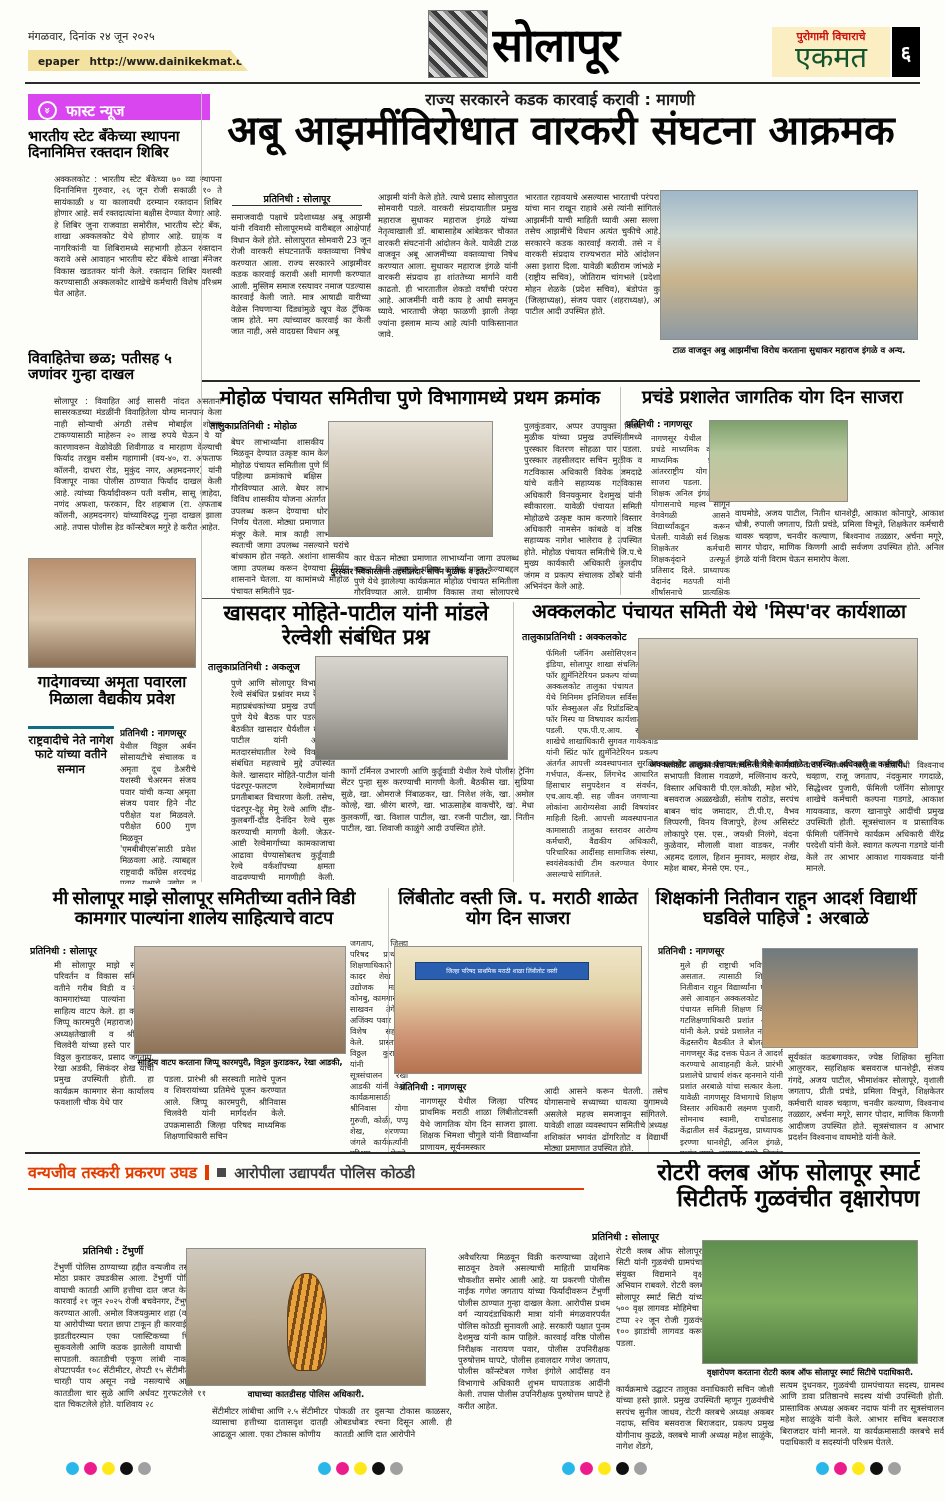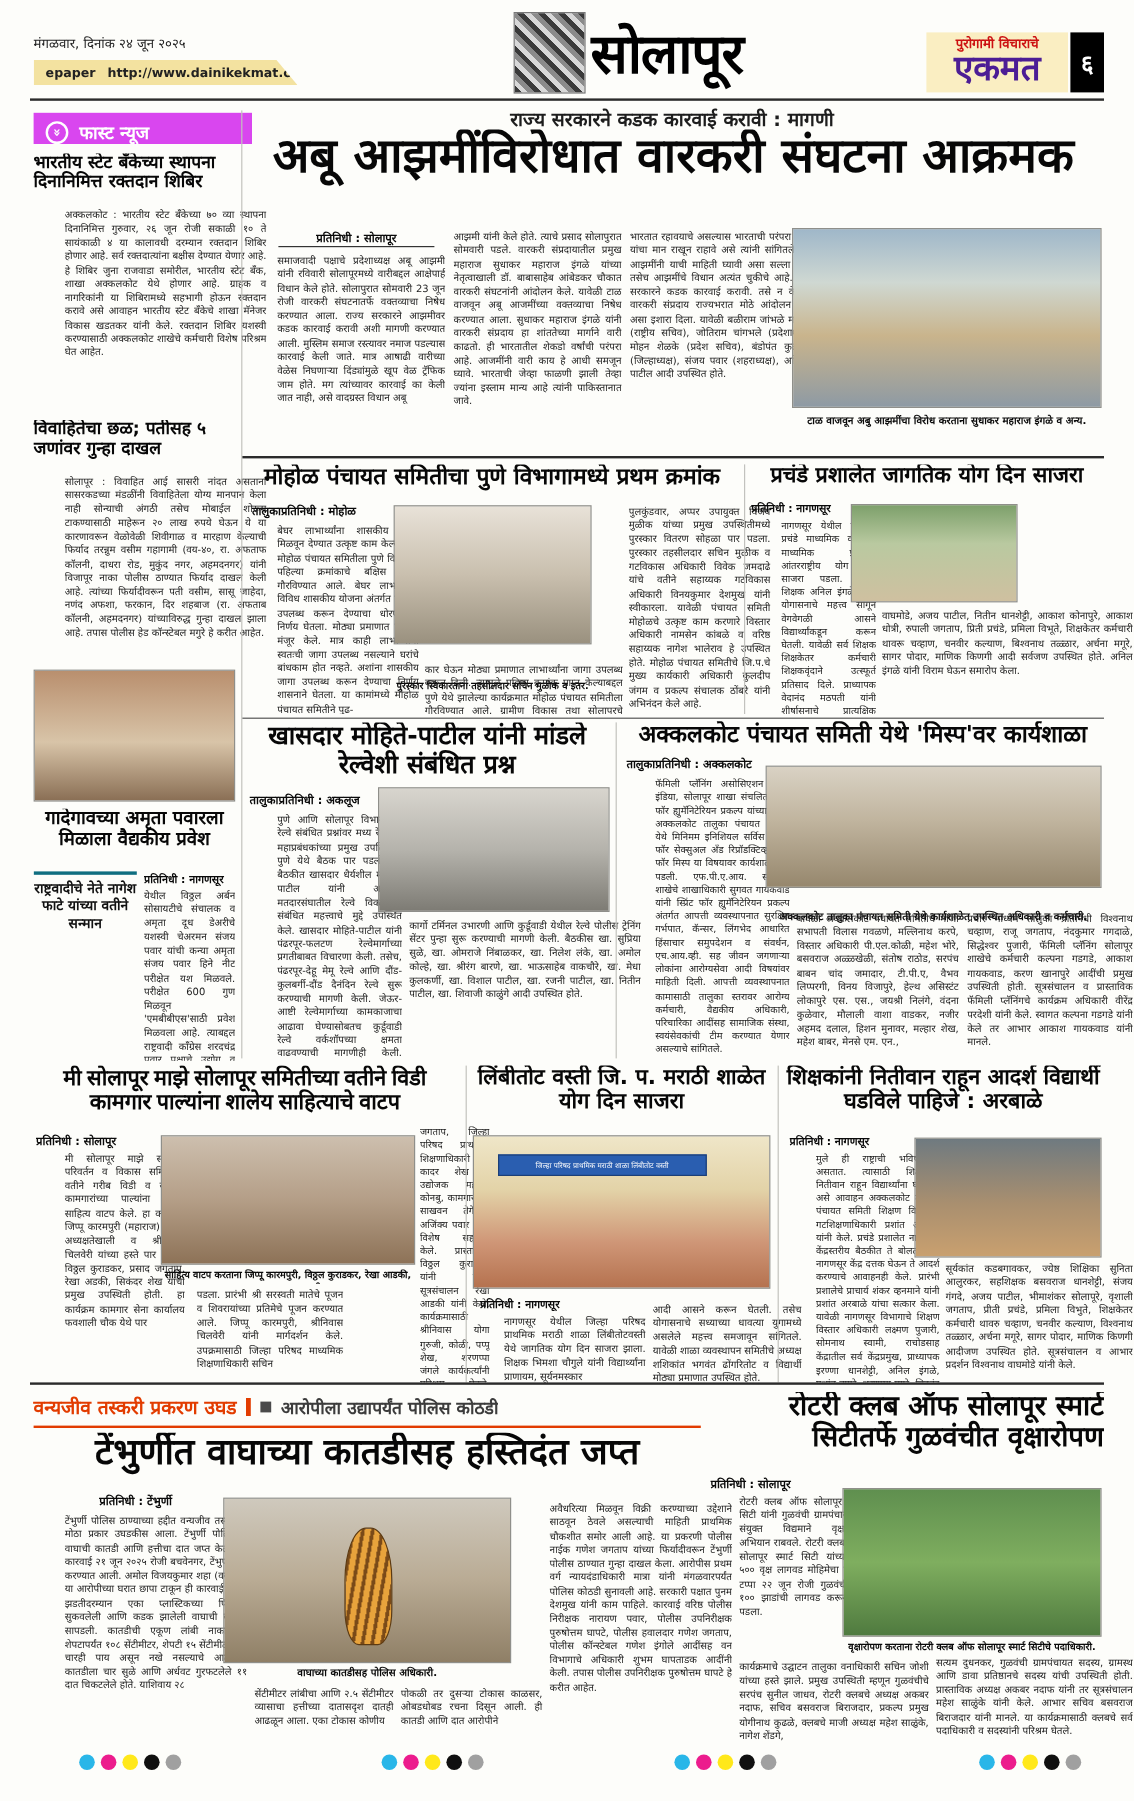--- a/index.html
+++ b/index.html
@@ -14,21 +14,21 @@
   .rule{background:#2b2b2b;}
   .vrule{background:#c2c2be;}
   .photo{border:1px solid #8f8f8a;box-sizing:border-box;}
   .dateline{font-size:11px;font-weight:normal;color:#222;}
   .epaper{background:#f3e2a0;display:flex;align-items:center;gap:5px;padding:0 10px;
           clip-path:polygon(0 0,92% 0,100% 100%,0 100%);font-size:10.5px;font-weight:bold;color:#222;}
   .epaper .dot{width:9px;height:9px;border-radius:50%;background:#d21;display:inline-block;}
   .masthead-city{font-size:46px;font-weight:bold;color:#000;letter-spacing:-1px;}
   .brand-box{background:#faeec2;text-align:center;padding-top:4px;box-sizing:border-box;}
   .brand-tag{color:#c11; font-size:11px;font-weight:bold;line-height:1.1;}
-  .brand-name{color:#4c1d95;font-size:29px;font-weight:bold;line-height:1.0;}
+  .brand-name{color:#14532d;font-size:29px;font-weight:normal;line-height:1.0;}
   .pagenum{background:#000;color:#fff;display:flex;align-items:center;justify-content:center;
            font-size:20px;font-weight:bold;}
   .kicker{font-size:16px;font-weight:bold;text-align:center;color:#1d1d1d;}
   .fastnews{background:#d946ef;color:#fff;display:flex;align-items:flex-end;gap:9px;padding:0 10px;
             font-size:15px;font-weight:bold;}
   .fn-icon{width:15px;height:15px;border:2px solid #fff;border-radius:50%;display:flex;
            align-items:center;justify-content:center;font-size:11px;line-height:1;transform:rotate(90deg);}
   .band{display:flex;align-items:center;gap:8px;border-bottom:2.5px solid #e23c00;padding-bottom:4px;}
   .band-red{color:#e23c00;font-size:16px;font-weight:bold;white-space:nowrap;}
   .band-sep{width:4px;height:15px;background:#e23c00;}
@@ -160,21 +160,20 @@
   <div class="abs body-text" style="left:762px;top:1052px;width:156px;height:100px;">सूर्यकांत कडबगावकर, ज्येष्ठ शिक्षिका सुनिता आलुरकर, सहशिक्षक बसवराज धानशेट्टी, संजय गंगदे, अजय पाटील, भीमाशंकर सोलापूरे, वृशाली जगताप, प्रीती प्रचंडे, प्रमिला विभुते, शिक्षकेतर कर्मचारी थावरु चव्हाण, चनवीर कल्याण, विश्वनाथ तळ्ळार, अर्चना मगूरे, सागर पोदार, माणिक किणगी आदीजण उपस्थित होते. सूत्रसंचालन व आभार प्रदर्शन विश्वनाथ वाघमोडे यांनी केले.</div>
 
   <div class="abs rule" style="left:25px;top:1152px;width:895px;height:1.5px;"></div>
 
   <div class="abs band" style="left:28px;top:1160px;width:556px;height:24px;">
     <span class="band-red">वन्यजीव तस्करी प्रकरण उघड</span>
     <span class="band-sep"></span>
     <span class="band-sq"></span>
     <span class="band-sub">आरोपीला उद्यापर्यंत पोलिस कोठडी</span>
   </div>
-  <div class="abs headline clip" style="left:28px;top:1194px;width:556px;height:44px;font-size:30px;">टेंभुर्णीत वाघाच्या कातडीसह हस्तिदंत जप्त</div>
   <div class="abs byline" style="left:48px;top:1244px;width:130px;text-align:center;">प्रतिनिधी : टेंभुर्णी</div>
   <div class="abs body-text" style="left:28px;top:1262px;width:152px;height:222px;">टेंभुर्णी पोलिस ठाण्याच्या हद्दीत वन्यजीव तस्करींचा मोठा प्रकार उघडकीस आला. टेंभुर्णी पोलिसांनी वाघाची कातडी आणि हत्तीचा दात जप्त केला. ही कारवाई २१ जून २०२५ रोजी बचवेनगर, टेंभुर्णी येथे करण्यात आली. अमोल विजयकुमार शहा (वय ४५) या आरोपीच्या घरात छापा टाकून ही कारवाई केली. झडतीदरम्यान एका प्लास्टिकच्या पिशवीत सुकवलेली आणि कडक झालेली वाघाची कातडी सापडली. कातडीची एकूण लांबी नाकापासून शेपटापर्यंत १०८ सेंटीमीटर, शेपटी १५ सेंटीमीटर, तर चारही पाय असून नखे नसल्याचे आढळले. कातडीला चार सुळे आणि अर्धवट गुरफटलेले ११ दात चिकटलेले होते. याशिवाय २८</div>
   <div class="abs photo" style="left:186px;top:1248px;width:240px;height:138px;
        background:linear-gradient(180deg,#cfc9bd 0%,#b9ab94 50%,#8f7f66 100%);">
     <div class="tigerskin"></div>
   </div>
   <div class="abs caption" style="left:186px;top:1388px;width:240px;height:13px;">वाघाच्या कातडीसह पोलिस अधिकारी.</div>
   <div class="abs body-text" style="left:186px;top:1406px;width:116px;height:78px;">सेंटीमीटर लांबीचा आणि २.५ सेंटीमीटर व्यासाचा हत्तीच्या दातासदृश दातही आढळून आला. एका टोकास कोणीय</div>
   <div class="abs body-text" style="left:308px;top:1406px;width:118px;height:78px;">पोकळी तर दुसऱ्या टोकास काळसर, ओबडधोबड रचना दिसून आली. ही कातडी आणि दात आरोपीने</div>
   <div class="abs body-text" style="left:432px;top:1252px;width:152px;height:232px;">अवैधरित्या मिळवून विक्री करण्याच्या उद्देशाने साठवून ठेवले असल्याची माहिती प्राथमिक चौकशीत समोर आली आहे. या प्रकरणी पोलीस नाईक गणेश जगताप यांच्या फिर्यादीवरून टेंभुर्णी पोलीस ठाण्यात गुन्हा दाखल केला. आरोपीस प्रथम वर्ग न्यायदंडाधिकारी मात्रा यांनी मंगळवारपर्यंत पोलिस कोठडी सुनावली आहे. सरकारी पक्षात पुनम देशमुख यांनी काम पाहिले. कारवाई वरिष्ठ पोलीस निरीक्षक नारायण पवार, पोलीस उपनिरीक्षक पुरुषोत्तम घापटे, पोलीस हवालदार गणेश जगताप, पोलीस कॉन्स्टेबल गणेश इंगोले आदींसह वन विभागाचे अधिकारी शुभम घापताडक आदींनी केली. तपास पोलीस उपनिरीक्षक पुरुषोत्तम घापटे हे करीत आहेत.</div>

